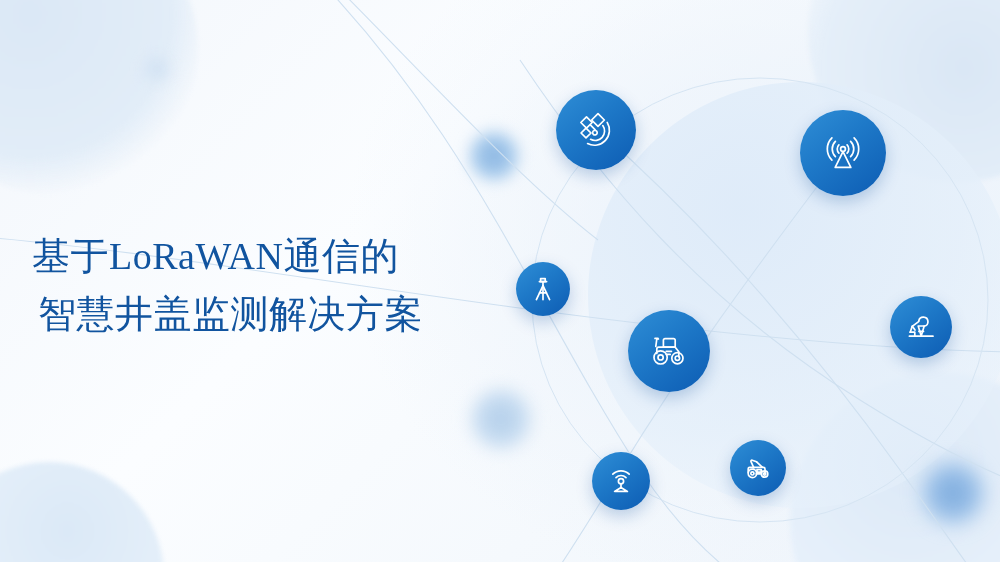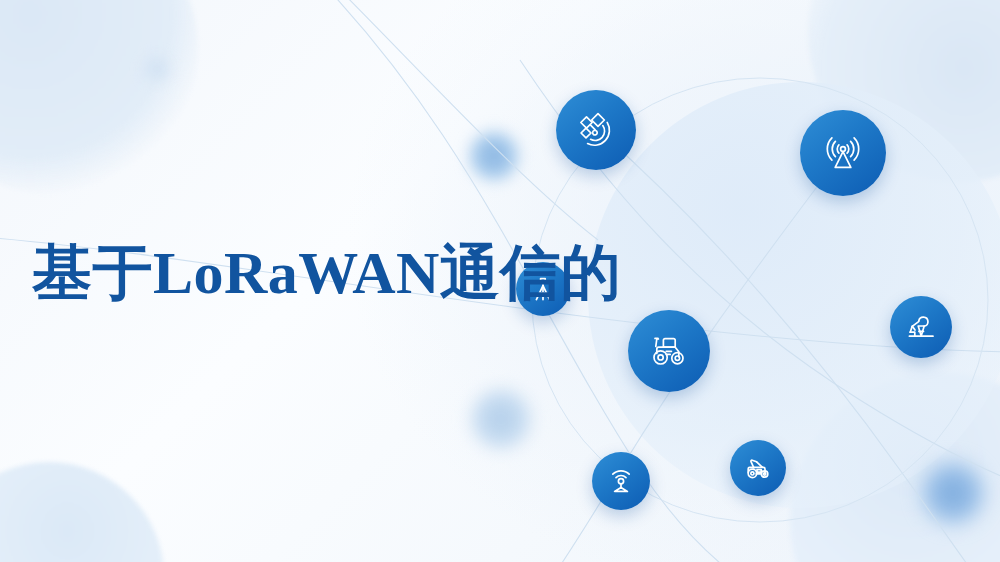--- a/index.html
+++ b/index.html
@@ -75,24 +75,23 @@
 
   
   .headline{
     position:absolute;left:32px;top:228px;width:560px;
     color:#11549f;
     letter-spacing:.5px;
     user-select:text;
   }
   .headline .line{
     display:block;
-    font-size:60px;
+    font-size:38px;
     line-height:1.52;
     white-space:nowrap;
-    font-weight:bold;
   }
   .headline .line2{padding-left:6px;}
 </style>
 </head>
 <body>
 
 <div id="slide">
 
   <div class="blob blob-tl"></div>
   <div class="blob blob-tr"></div>
@@ -220,15 +219,16 @@
         <path d="M11.6,15.4 h9.8 a1.6,1.6 0 0,1 1.6,1.6 v4.8"></path>
         <path d="M14.6,9.8 L20.2,15.2"></path>
         <path d="M15.0,17.6 h4.2 v2.6 h-4.2 Z"></path>
         <path d="M14.2,21.8 h4.4"></path>
       </svg>
     </span>
   </div>
 
   <div class="headline">
     <span class="line line1">基于LoRaWAN通信的</span>
+    <span class="line line2">智慧井盖监测解决方案</span>
   </div>
 
 </div>
 
 </body></html>

